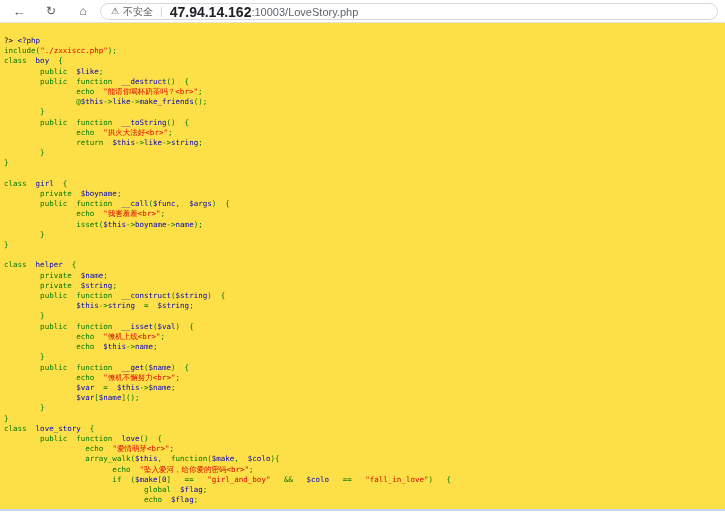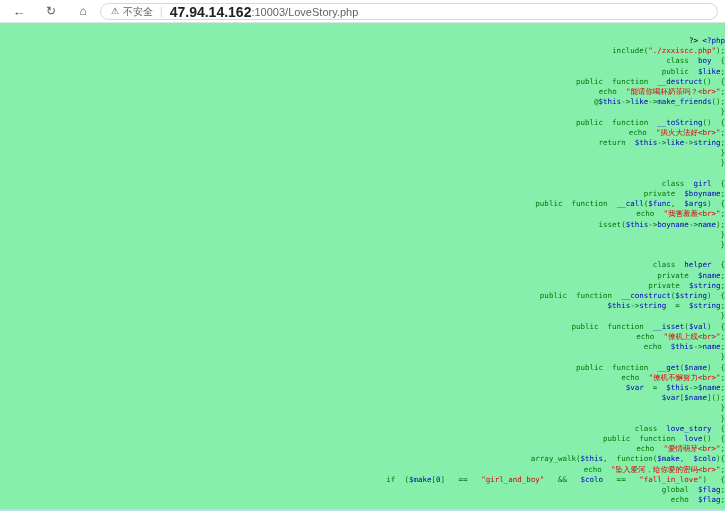--- a/index.html
+++ b/index.html
@@ -19,21 +19,21 @@
   .addressbar { position:absolute; left:100px; right:7px; top:3px; height:17px;
                 background:#ffffff; border:1px solid #d7d7d7; border-radius:9px;
                 display:flex; align-items:center; padding:0 10px; cursor:text; }
   .warn  { color:#3c4043; font-size:9px; margin-right:4px; line-height:17px; }
   .sec   { color:#5f6368; font-size:10px; margin-right:7px; }
   .sep   { color:#d0d0d0; font-size:10px; margin-right:7px; }
   .host  { color:#202124; font-size:14px; font-weight:bold; }
   .path  { color:#5f6368; font-size:11px; }
 
   
-  .page { position:relative; width:100%; height:486px; background:#86efac; overflow:hidden;text-align:right; }
+  .page { position:relative; width:100%; height:486px; background:#fde047; overflow:hidden; }
   .code { padding:13px 0 0 4px;
           font-family:"DejaVu Sans Mono","Liberation Mono",monospace;
           font-size:7.5px; line-height:10.2px; white-space:pre; }
   .ln   { min-height:10.2px; }
   .c-k { color:#007700; }   
   .c-d { color:#0000BB; }   
   .c-s { color:#DD0000; }   
   .c-h { color:#000000; }   
 
   

